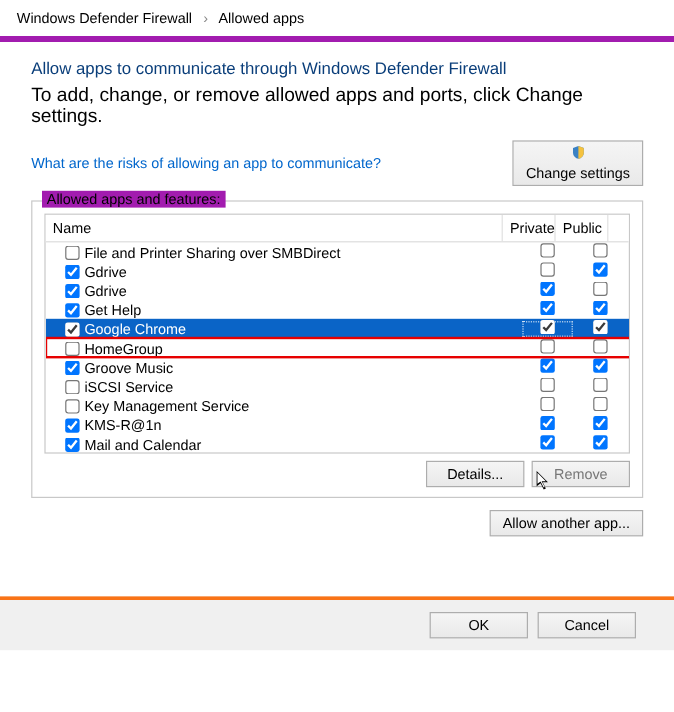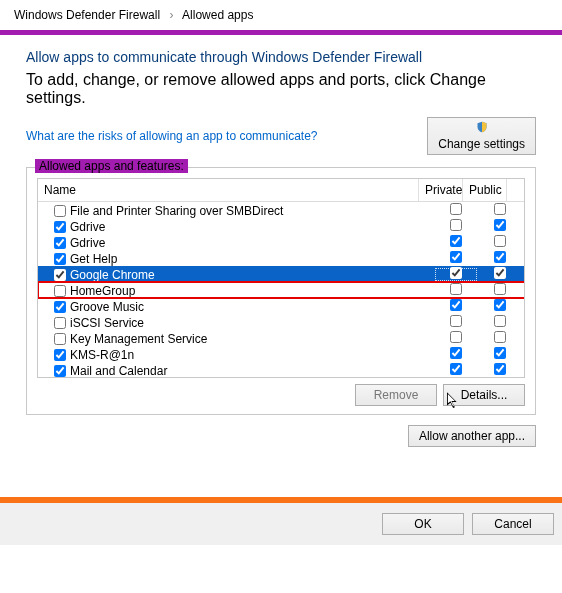--- a/index.html
+++ b/index.html
@@ -137,23 +137,23 @@
     justify-content: flex-end;
     gap: 6px;
     margin-top: 6px;
   }
   .allow-row {
     display: flex;
     justify-content: flex-end;
     margin-top: 10px;
   }
   .footer-bar {
-    border-top: 6px solid #f97316;
+    border-top: 3px solid #f97316;
     background: #f0f0f0;
-    padding: 10px 8px;
+    padding: 10px 32px;
     display: flex;
     justify-content: flex-end;
     gap: 8px;
     margin-top: 40px;
   }
   .cursor-svg {
     position: absolute;
     width: 14px; height: 18px;
     pointer-events: none;
   }
@@ -282,22 +282,22 @@
               <span>Mail and Calendar</span>
             </div>
             <div class="cell-col"><input type="checkbox" checked="" style=""></div>
             <div class="cell-col"><input type="checkbox" checked="" style=""></div>
           </div>
           <div class="highlight-outline"></div>
         </div>
     </div>
 
     <div class="btn-row">
+      <button class="btn">Details...</button>
       <button class="btn" disabled="">Remove</button>
-      <button class="btn">Details...</button>
       <svg class="cursor-svg" style="left:420px; bottom:4px;" viewBox="0 0 16 20">
           <path fill="#000" d="M0 0 L0 15 L4 12 L7 18 L9 17 L6 11 L11 11 Z"></path>
           <path fill="#fff" d="M1 2 L1 12.5 L4 10.3 L6.9 16 L7.9 15.5 L5 10 L9 10 Z"></path>
         </svg>
     </div>
   </div>
 
   <div class="allow-row">
     <button class="btn">Allow another app...</button>
   </div>

